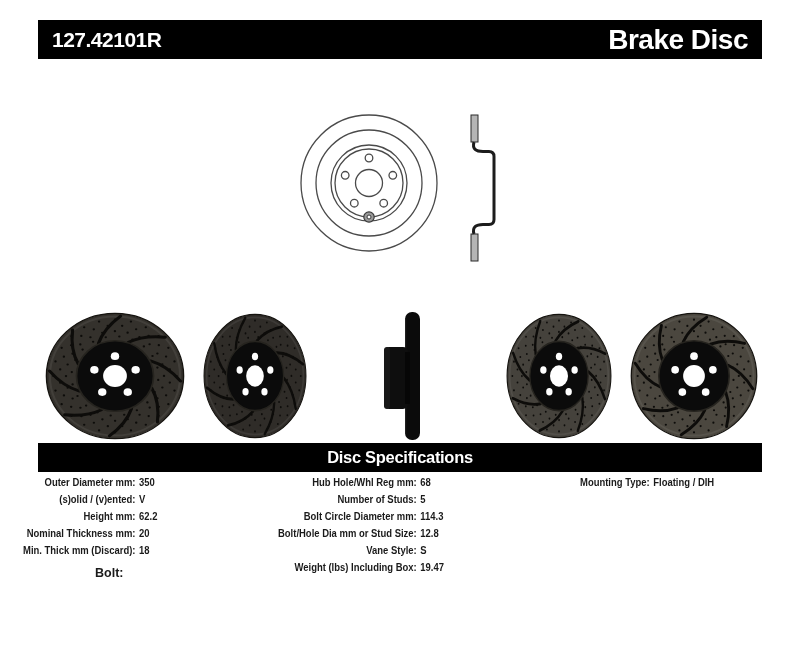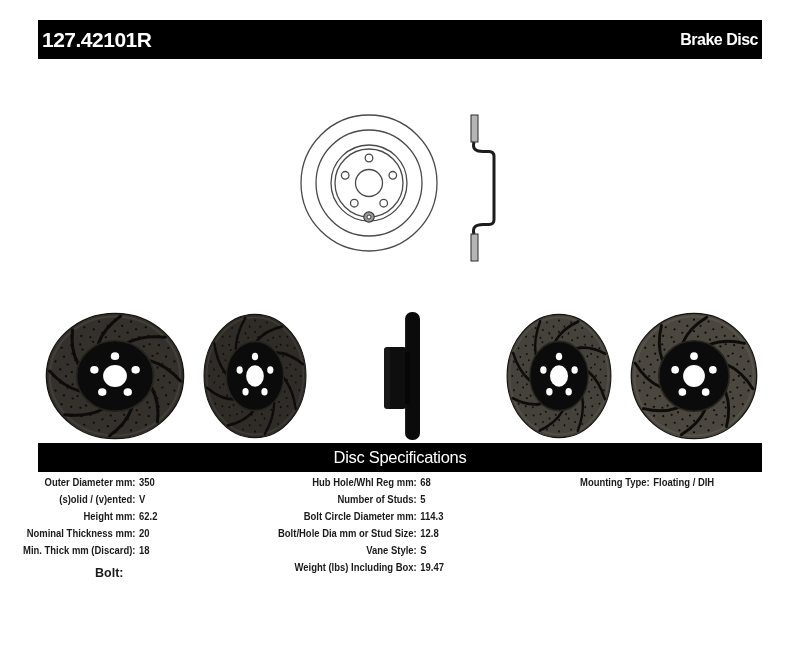--- a/index.html
+++ b/index.html
@@ -5,25 +5,25 @@
   html,body{margin:0;padding:0;background:#ffffff;}
   .page{
     position:relative;width:800px;height:655px;background:#ffffff;overflow:hidden;
     font-family:"Liberation Sans", sans-serif;color:#1a1a1a;
   }
   
   .bar{
     position:absolute;left:38px;width:724px;background:#000;color:#fff;
     display:flex;align-items:center;box-sizing:border-box;
   }
-  .header-bar{top:20px;height:39px;justify-content:space-between;padding:0 4px;}
+  .header-bar{top:20px;height:39px;justify-content:space-between;padding:0 14px;}
   .header-bar .part{font-size:21px;font-weight:bold;letter-spacing:-0.5px;}
-  .header-bar .ptitle{font-size:16px;font-weight:bold;letter-spacing:-0.5px;}
+  .header-bar .ptitle{font-size:28px;font-weight:bold;letter-spacing:-0.5px;}
   .spec-bar{top:443px;height:29px;justify-content:center;}
-  .spec-bar span{font-size:16.5px;font-weight:normal;letter-spacing:-0.3px;}
+  .spec-bar span{font-size:16.5px;font-weight:bold;letter-spacing:-0.3px;}
   
   .drawing{position:absolute;left:280px;top:103px;width:240px;height:170px;}
   
   .photo{position:absolute;}
   .photo svg{width:100%;height:100%;display:block;}
   .p1{left:45px;top:312px;width:140px;height:128px;}
   .p2{left:203px;top:313px;width:104px;height:126px;}
   .p3{left:376px;top:310px;width:55px;height:132px;}
   .p4{left:506px;top:313px;width:106px;height:126px;}
   .p5{left:630px;top:312px;width:128px;height:128px;}

